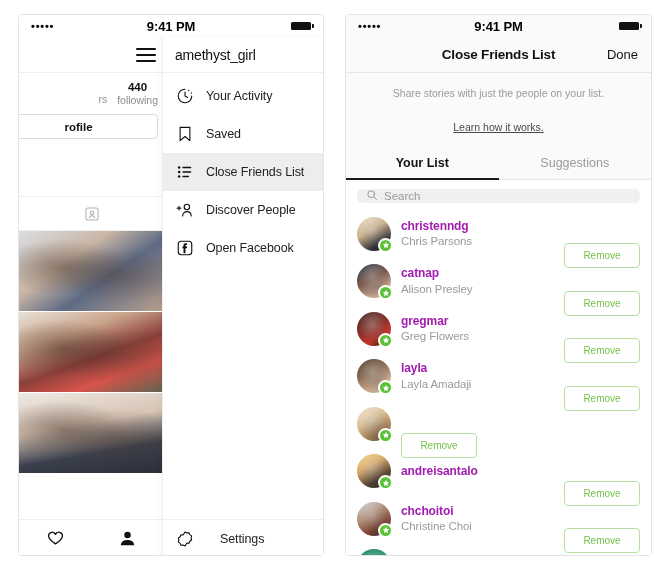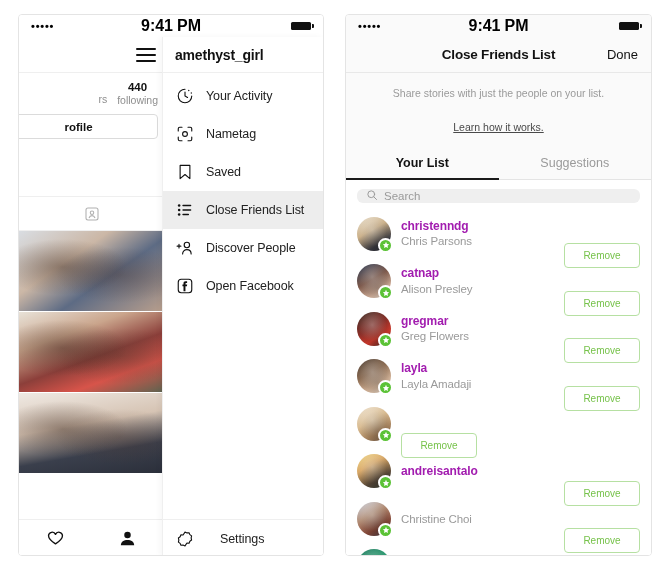--- a/index.html
+++ b/index.html
@@ -34,21 +34,21 @@
     font-size: 10px;
     font-weight: bold;
     color: #000;
     position: relative;
     background: #ffffff;
   }
   .status-bar.tinted { background: #fafafa; }
   .sb-dots { letter-spacing: 0.8px; font-size: 11px; line-height: 1; }
   .sb-time {
     position: absolute; left: 0; right: 0; text-align: center;
-    font-size: 16px; font-weight: bold; letter-spacing: -0.1px;
+    font-size: 13px; font-weight: bold; letter-spacing: -0.1px;
   }
   .sb-batt {
     margin-left: auto; width: 20px; height: 8px; background: #111;
     border-radius: 1.5px; position: relative;
   }
   .sb-batt::after {
     content: ''; position: absolute; right: -3px; top: 2px;
     width: 2px; height: 4px; background: #111; border-radius: 0 1px 1px 0;
   }
 
@@ -117,21 +117,21 @@
   .drawer {
     position: absolute; top: 0; right: 0; width: 161px; height: 100%;
     background: #ffffff; border-left: 1px solid #efefef;
     display: flex; flex-direction: column;
     box-shadow: -2px 0 6px rgba(0,0,0,0.04);
   }
   .drawer-header {
     height: 36px; display: flex; align-items: center; padding-left: 12px;
     border-bottom: 1px solid #efefef;
   }
-  .drawer-username { font-size: 14px; font-weight: bold; color: #111; letter-spacing: -0.2px; }
+  .drawer-username { font-size: 14px; font-weight: normal; color: #111; letter-spacing: -0.2px; }
 
   .drawer-menu { flex: 1; padding-top: 4px; }
   .menu-item {
     height: 38px; display: flex; align-items: center; gap: 11px;
     padding-left: 12px; cursor: pointer;
   }
   .menu-item.active { background: #ededed; }
   .menu-icon { width: 20px; height: 20px; display: flex; align-items: center; justify-content: center; flex: 0 0 20px; }
   .menu-icon svg { display: block; }
   .menu-label { font-size: 12.5px; color: #222; letter-spacing: -0.1px; }
@@ -310,32 +310,20 @@
             <svg width="18" height="18" viewBox="0 0 24 24" fill="none" stroke="#111" stroke-width="1.5" stroke-linecap="round">
               <path d="M12 3a9 9 0 109 9"></path>
               <circle cx="17" cy="4.6" r="0.9" fill="#111" stroke="none"></circle>
               <circle cx="20.4" cy="8" r="0.9" fill="#111" stroke="none"></circle>
               <path d="M12 6.6V12l3.4 2"></path>
             </svg>
           </span>
           <span class="menu-label">Your Activity</span>
         </div>
 
-        <div class="menu-item">
-          <span class="menu-icon">
-            <svg width="18" height="18" viewBox="0 0 24 24" fill="none" stroke="#111" stroke-width="1.5" stroke-linecap="round">
-              <path d="M3 8V5a2 2 0 012-2h3"></path>
-              <path d="M16 3h3a2 2 0 012 2v3"></path>
-              <path d="M21 16v3a2 2 0 01-2 2h-3"></path>
-              <path d="M8 21H5a2 2 0 01-2-2v-3"></path>
-              <circle cx="12" cy="12" r="3.2"></circle>
-            </svg>
-          </span>
-          <span class="menu-label">Nametag</span>
-        </div>
 
         <div class="menu-item">
           <span class="menu-icon">
             <svg width="18" height="18" viewBox="0 0 24 24" fill="none" stroke="#111" stroke-width="1.5" stroke-linejoin="round">
               <path d="M5.5 3.2h13v17.6L12 15.4l-6.5 5.4z"></path>
             </svg>
           </span>
           <span class="menu-label">Saved</span>
         </div>
 
@@ -515,20 +503,21 @@
         <div class="cf-row">
           <div class="avatar-wrap">
             <div class="avatar av6"></div>
             <div class="star-badge">
               <svg width="8" height="8" viewBox="0 0 24 24" fill="#fff">
                 <path d="M12 2.6l2.9 6.1 6.6.9-4.8 4.6 1.2 6.6L12 17.7l-5.9 3.1 1.2-6.6L2.5 9.6l6.6-.9z"></path>
               </svg>
             </div>
           </div>
           <div class="cf-names">
+            <div class="cf-username">chchoitoi</div>
             <div class="cf-fullname">Christine Choi</div>
           </div>
           <div class="remove-btn">Remove</div>
         </div>
         <div class="cf-row">
           <div class="avatar-wrap">
             <div class="avatar av7"></div>
           </div>
           <div class="cf-names">
             <div class="cf-username">kstang</div>

